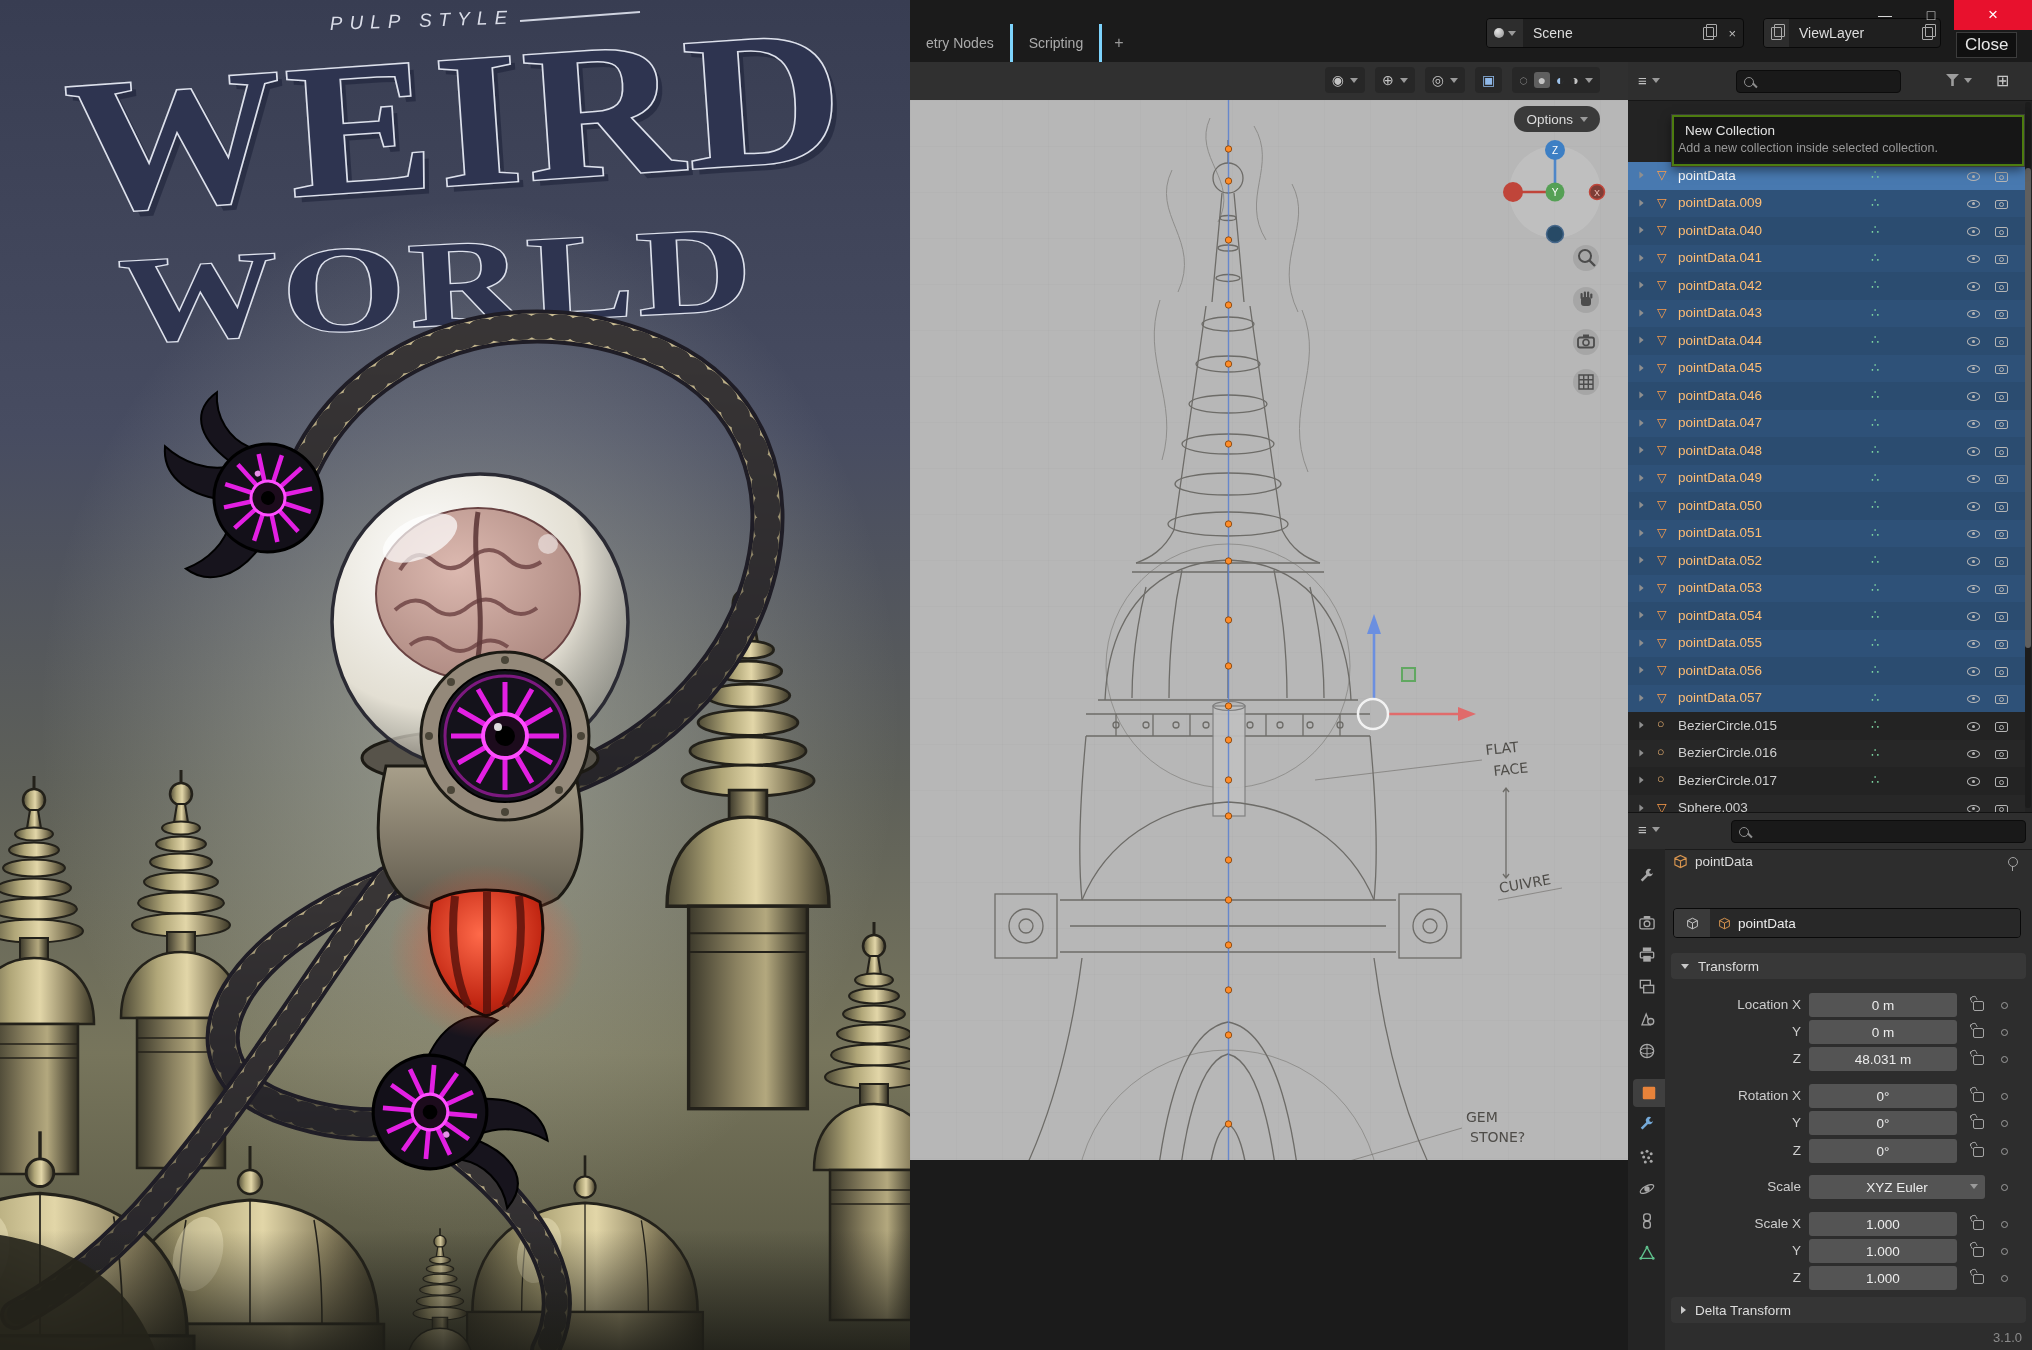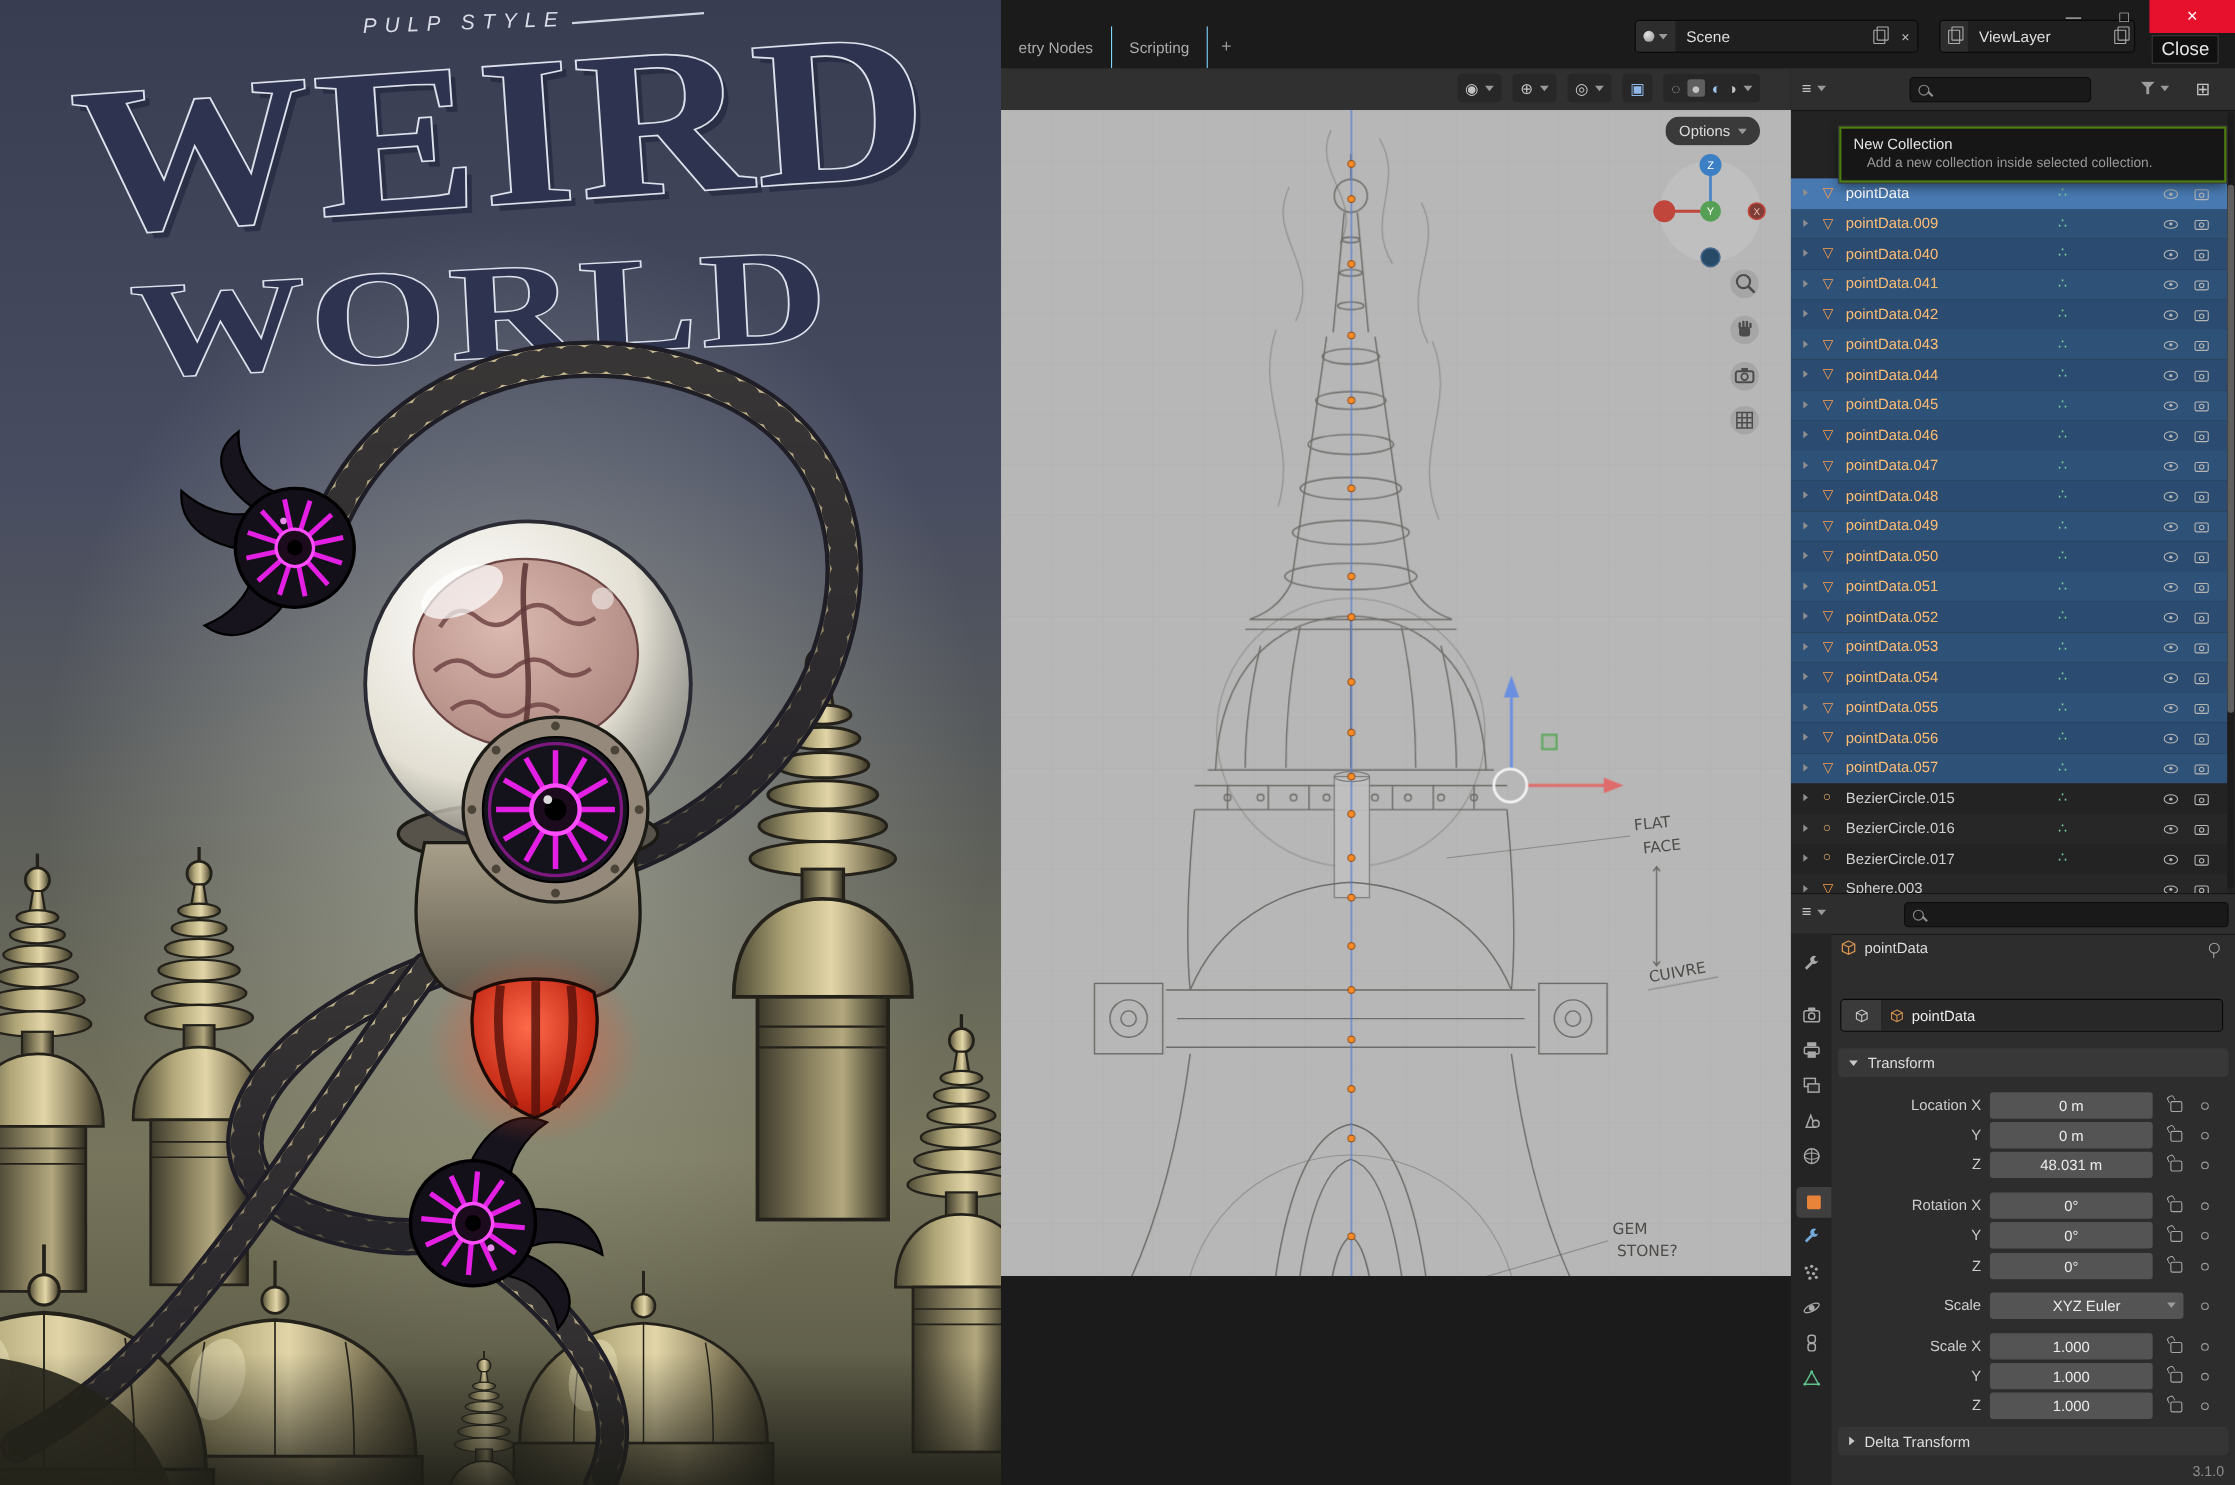--- a/index.html
+++ b/index.html
@@ -24,21 +24,21 @@
   .oi-eye::after{content:"";position:absolute;left:5.6px;top:6.6px;width:3.2px;height:3.2px;background:#b5b5b5;border-radius:50%}
   .oi-cam{position:relative;width:16px;height:14px;display:inline-block}
   .oi-cam::before{content:"";position:absolute;left:1px;top:3px;width:11px;height:7.5px;border:1.4px solid #b5b5b5;border-radius:2px}
   .oi-cam::after{content:"";position:absolute;left:5px;top:5.5px;width:3px;height:3px;border:1.2px solid #b5b5b5;border-radius:50%}
 
   
   #blender{position:absolute;left:910px;top:0;width:1122px;height:1350px;background:#1b1b1b}
 
   .topbar{position:absolute;left:0;top:0;width:1122px;height:62px;background:#1b1b1b;border-bottom:1px solid #0d0d0d}
   .tb-tabs{position:absolute;left:0;top:24px;height:38px;display:flex;align-items:center;color:#ababab;font-size:14px}
-  .tb-tab{padding:0 16px;height:38px;line-height:38px;border-right:1px solid #7dd3fc}
+  .tb-tab{padding:0 16px;height:38px;line-height:38px;border-right:3px solid #7dd3fc}
   .tb-add{padding:0 12px;color:#9a9a9a;font-size:16px}
   .tb-widget{position:absolute;top:18px;height:28px;display:flex;align-items:stretch;border:1px solid #090909;border-radius:4px;overflow:hidden;background:#1f1f1f}
   .tb-btn{display:flex;align-items:center;gap:4px;padding:0 7px;background:#2d2d2d}
   .tb-name{display:flex;align-items:center;padding:0 10px;color:#dedede;font-size:14px;flex:1}
   .tb-mini{display:flex;align-items:center;padding:0 7px}
   .tb-x{display:flex;align-items:center;padding:0 7px;color:#bdbdbd;font-size:13px}
   .ico-ball{width:10px;height:10px;border-radius:50%;background:radial-gradient(circle at 35% 30%,#e6e6e6,#8f8f8f)}
   .win-btn{position:absolute;top:0;height:30px;display:flex;align-items:center;justify-content:center;color:#d6d6d6;font-size:14px}
   .win-close{background:#e8112d;color:#fff;font-size:17px}
   .close-tt{position:absolute;left:1046px;top:32px;padding:2px 8px;background:#101010;border:1px solid #3c3c3c;color:#e6e6e6;font-size:17px;z-index:60}
@@ -72,21 +72,21 @@
   .ol-row.sel .ol-name{color:#ffbd74}
   .ol-row.act .ol-name{color:#ffffff}
   .ol-nodes{position:absolute;left:243px;top:5px;color:#7ed6a2;font-size:13px}
   .ol-row .oi-eye{position:absolute;left:338px;top:6px}
   .ol-row .oi-cam{position:absolute;left:366px;top:7px}
   .ol-scroll{position:absolute;right:1px;top:40px;width:6px;height:706px;background:#1c1c1c;border-radius:3px}
   .ol-thumb{position:absolute;left:0;top:66px;width:6px;height:480px;background:#5f5f5f;border-radius:3px}
 
   .tooltip{position:absolute;left:762px;top:115px;width:348px;height:47px;background:rgba(22,22,22,.97);border:2px solid #4d7c0f;box-shadow:0 0 0 1px #3a3a3a,0 4px 10px rgba(0,0,0,.5);z-index:50}
   .tt-title{margin:6px 11px 0;color:#e2e2e2;font-size:13.5px}
-  .tt-body{margin:3px 23px;color:#989898;font-size:12.5px}
+  .tt-body{margin:3px 4px;color:#989898;font-size:12.5px}
 
   .props{position:absolute;left:718px;top:812px;width:404px;height:538px;background:#2d2d2d;border-top:1px solid #131313}
   .props-header{position:absolute;left:0;top:0;width:404px;height:36px;background:#2e2e2e;border-bottom:1px solid #1a1a1a}
   .ph-icon{position:absolute;left:10px;top:8px;display:flex;gap:5px;align-items:center;color:#c2c2c2;font-size:15px}
   .ph-search{position:absolute;left:103px;top:7px;width:286px;height:21px;background:#191919;border:1px solid #0c0c0c;border-radius:4px;display:flex;align-items:center;padding-left:7px;gap:6px}
   .props-tabs{position:absolute;left:0;top:36px;width:37px;height:502px;background:#242424}
   .ptab{position:absolute;left:5px;width:28px;height:28px;display:flex;align-items:center;justify-content:center}
   .ptab.active{background:#3f3f3f;border-radius:4px 0 0 4px;width:32px}
   .props-main{position:absolute;left:37px;top:36px;width:367px;height:502px}
   .crumb{position:absolute;left:8px;top:5px;display:flex;align-items:center;gap:7px;color:#dcdcdc;font-size:13.5px}

